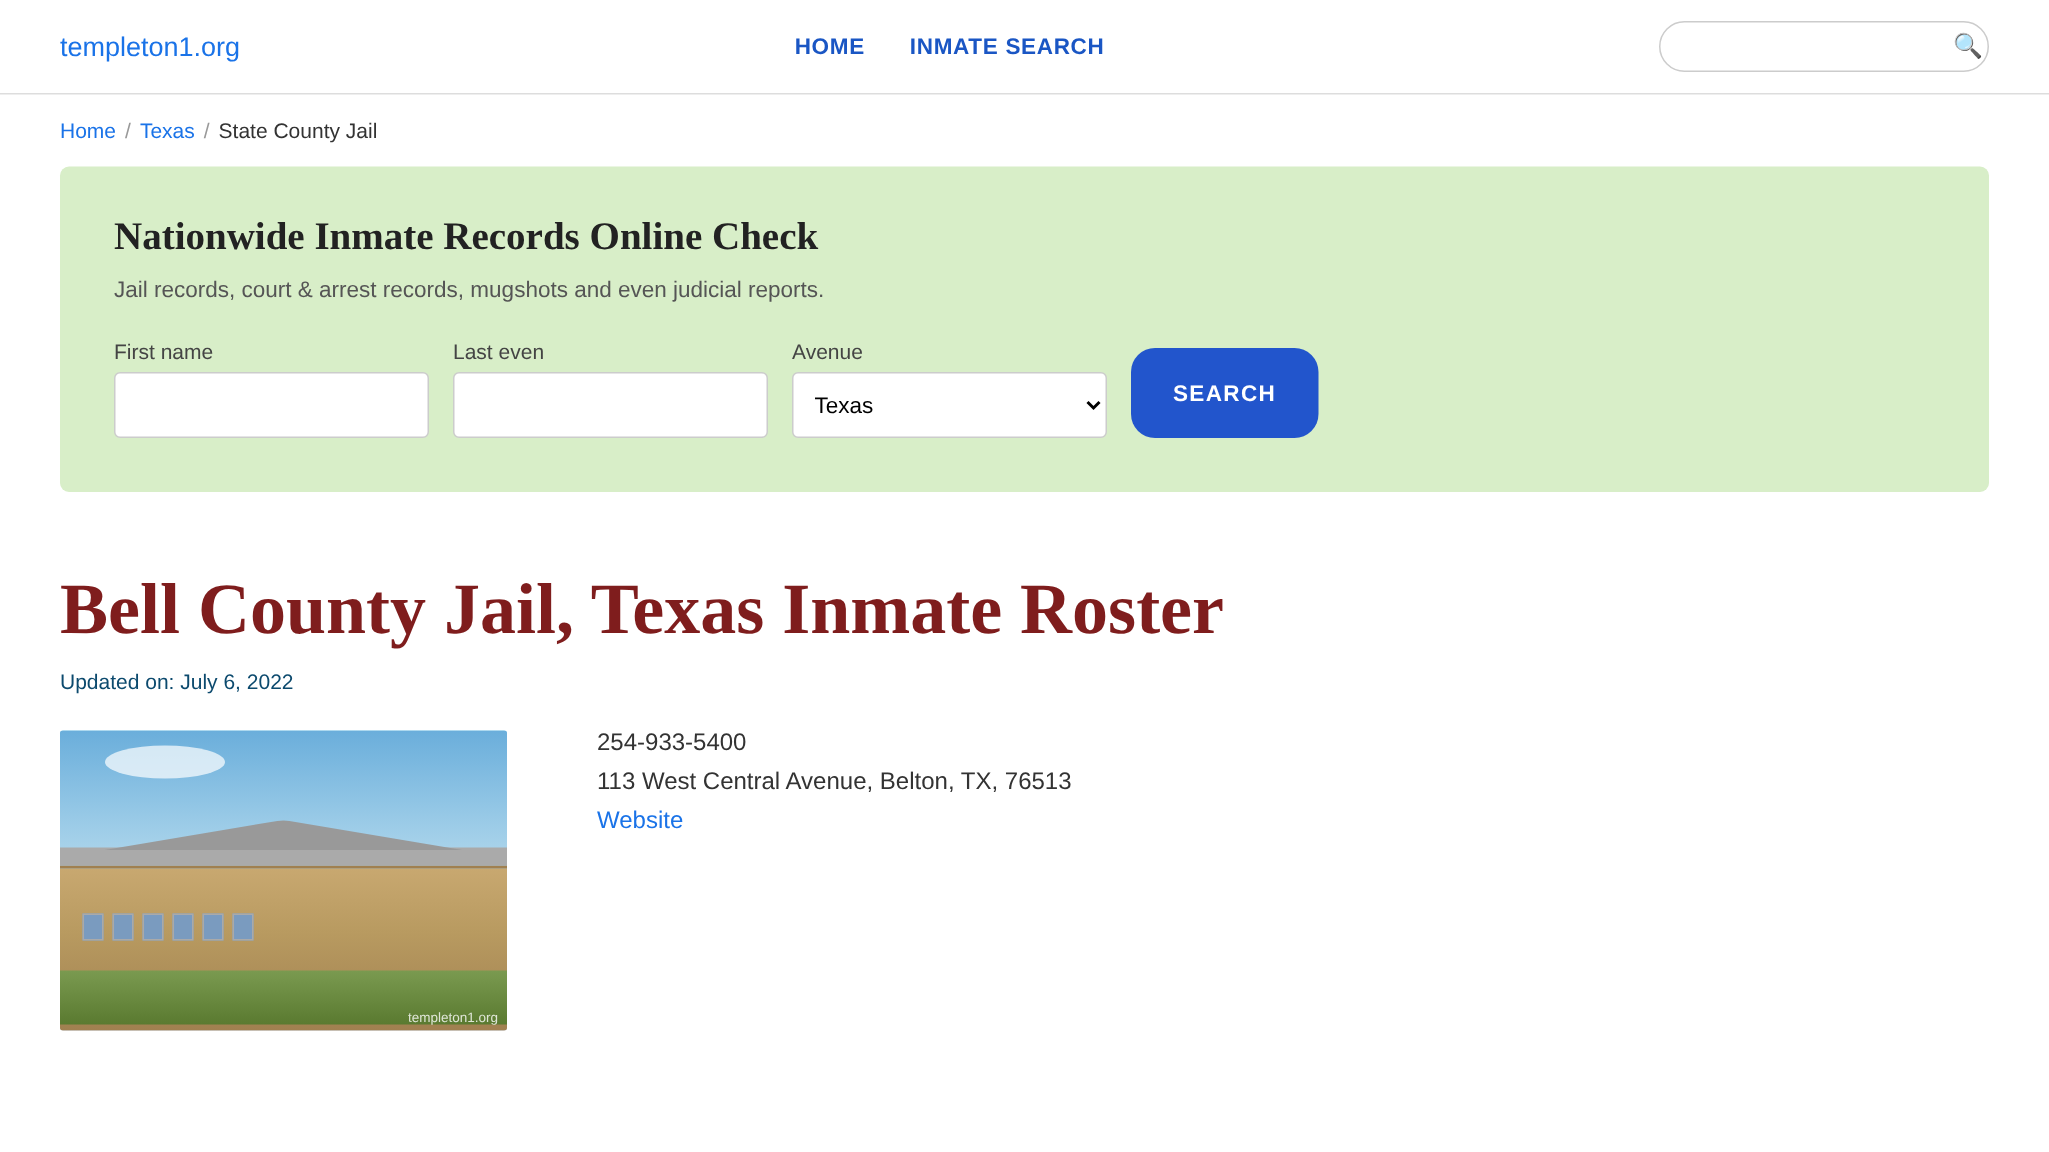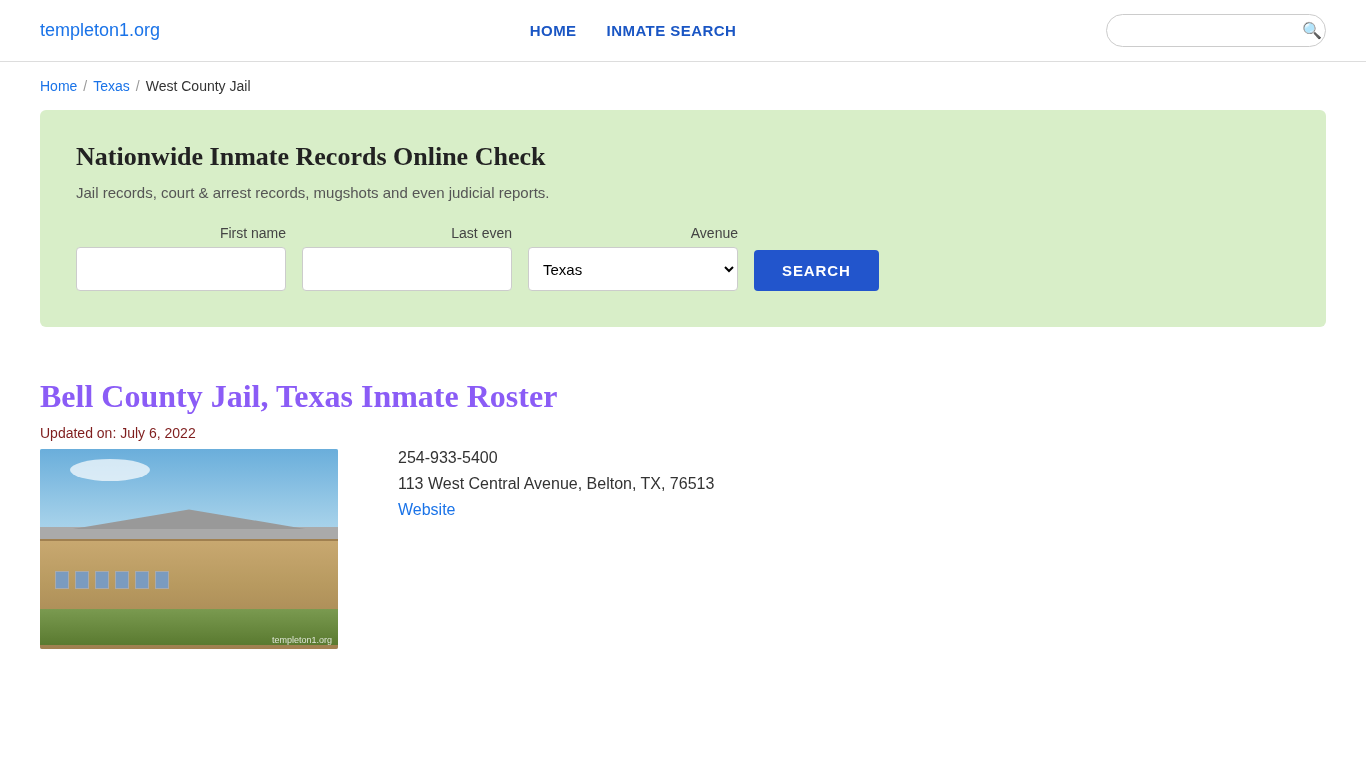--- a/index.html
+++ b/index.html
@@ -121,21 +121,20 @@
     .search-form {
       display: flex;
       align-items: flex-end;
       gap: 16px;
     }
 
     .form-group {
       display: flex;
       flex-direction: column;
       gap: 6px;
-      align-items: flex-end;
     }
 
     .form-label {
       font-family: Arial, sans-serif;
       font-size: 14px;
       color: #444;
     }
 
     .form-input {
       width: 210px;
@@ -154,53 +153,53 @@
       border: 1px solid #ccc;
       border-radius: 4px;
       padding: 0 10px;
       font-size: 15px;
       background: #fff;
       outline: none;
       appearance: auto;
     }
 
     .search-btn {
-      height: 41px;
+      height: 60px;
       padding: 0 28px;
       background: #2255cc;
       color: #fff;
       border: none;
-      border-radius: 4px;
+      border-radius: 16px;
       font-family: Arial, sans-serif;
       font-size: 15px;
       font-weight: bold;
       letter-spacing: 0.06em;
       cursor: pointer;
       white-space: nowrap;
     }
 
     
     .main-content {
       padding: 20px 40px;
     }
 
     .page-title {
       font-family: Georgia, serif;
-      font-size: 32px;
+      font-size: 48px;
       font-weight: bold;
-      color: #8b5cf6;
+      color: #7f1d1d;
       margin-bottom: 10px;
       line-height: 1.2;
     }
 
     .updated-text {
       font-family: Arial, sans-serif;
       font-size: 14px;
-      color: #7f1d1d;
-      margin-bottom: 8px;
+      color: #0c4a6e;
+      margin-bottom: 25px;
     }
 
     .info-section {
       display: flex;
       gap: 60px;
       align-items: flex-start;
     }
 
     
     .jail-image {
@@ -280,21 +279,21 @@
     <input type="text" style="">
     <span class="search-icon-header">🔍</span>
   </div>
 </header>
 
 <nav class="breadcrumb">
   <a class="breadcrumb-link" href="#">Home</a>
   <span class="breadcrumb-separator">/</span>
   <a class="breadcrumb-link" href="#">Texas</a>
   <span class="breadcrumb-separator">/</span>
-  <span class="breadcrumb-current">West County Jail</span>
+  <span class="breadcrumb-current">State County Jail</span>
 </nav>
 
 <div class="search-panel">
   <h2 class="search-panel-title">Nationwide Inmate Records Online Check</h2>
   <p class="search-panel-subtitle">Jail records, court &amp; arrest records, mugshots and even judicial reports.</p>
   <div class="search-form">
     <div class="form-group">
       <label class="form-label">First name</label>
       <input class="form-input" type="text" style="">
     </div>

